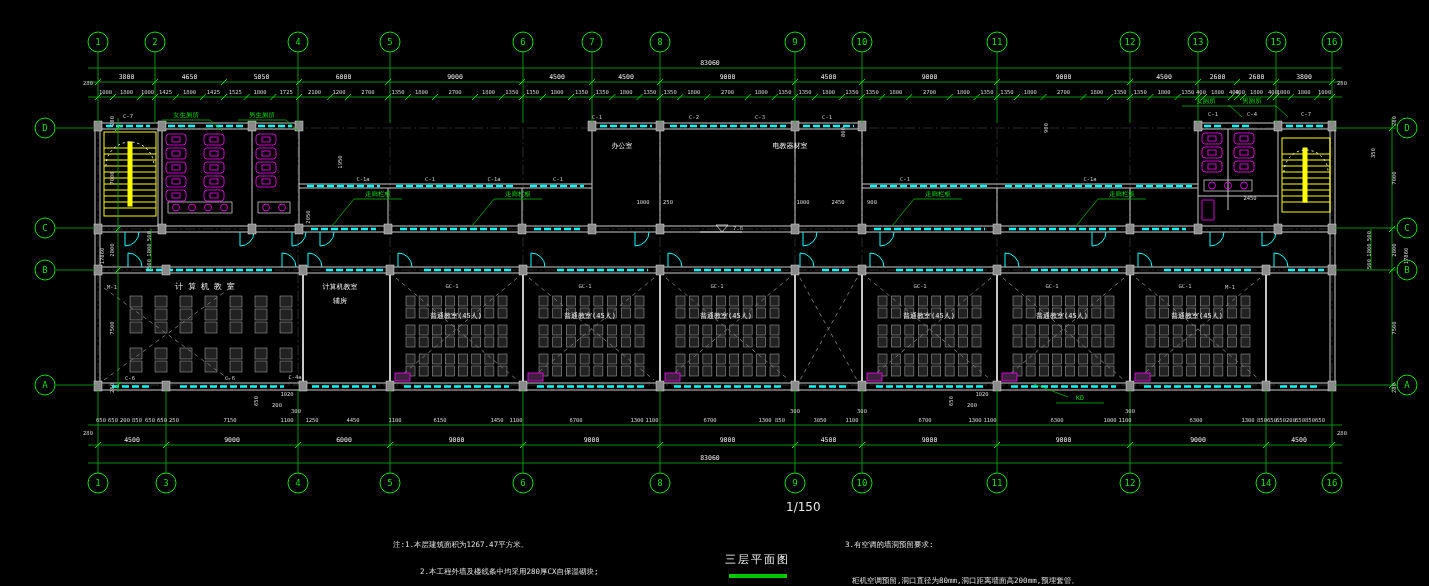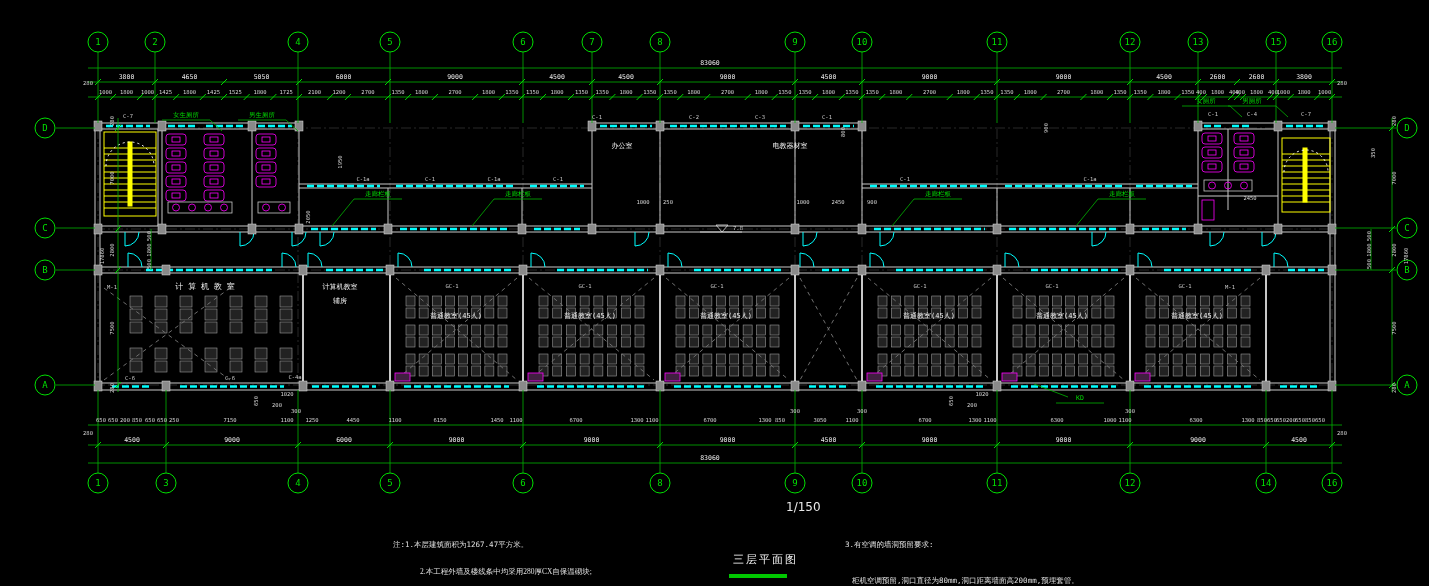--- a/index.html
+++ b/index.html
@@ -1098,19 +1098,19 @@
         <text x="1185" y="288" class="tag" text-anchor="middle">GC-1</text>
         <text x="130" y="380" class="tag" text-anchor="middle">C-6</text>
         <text x="230" y="380" class="tag" text-anchor="middle">C-6</text>
         <text x="295" y="379" class="tag" text-anchor="middle">C-4a</text>
         <text x="112" y="289" class="tag" text-anchor="middle">M-1</text>
         <text x="1230" y="289" class="tag" text-anchor="middle">M-1</text>
       </g>
   </svg>
 
   <div class="note" style="left:393px;top:540px;">注:1.本层建筑面积为1267.47平方米。</div>
-  <div class="note" style="left:420px;top:567px;font-family:Liberation Serif, serif;">2.本工程外墙及楼线条中均采用280厚CX自保温砌块;</div>
+  <div class="note" style="left:420px;top:567px;">2.本工程外墙及楼线条中均采用280厚CX自保温砌块;</div>
   <div class="note" style="left:845px;top:540px;">3.有空调的墙洞预留要求:</div>
   <div class="note" style="left:852px;top:567px;margin-top:9px;">柜机空调预留,洞口直径为80mm,洞口距离墙面高200mm,预埋套管。</div>
   <div class="scale" style="left:786px;top:500px;">1/150</div>
-  <div class="title" style="left:725px;top:552px;margin-left:8px;">三层平面图</div>
+  <div class="title" style="left:725px;top:552px;">三层平面图</div>
   <div class="bar" style="left:729px;top:574px;width:58px;height:4px;"></div>
 </div>
 
 </body></html>

